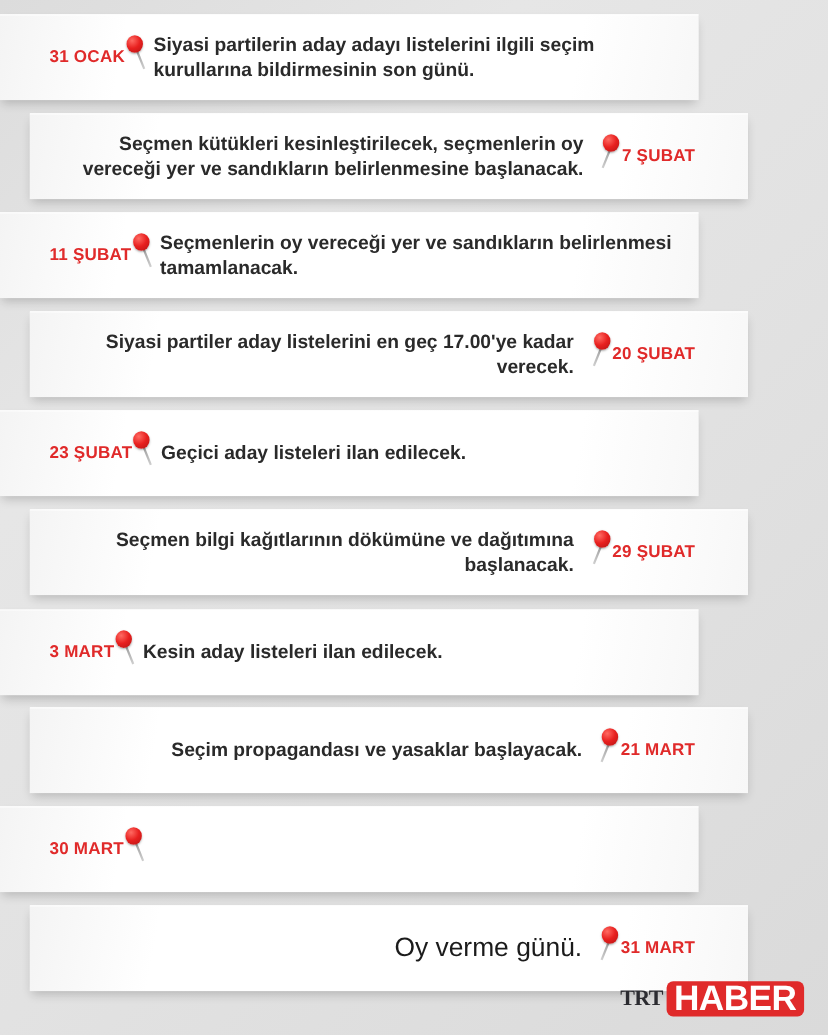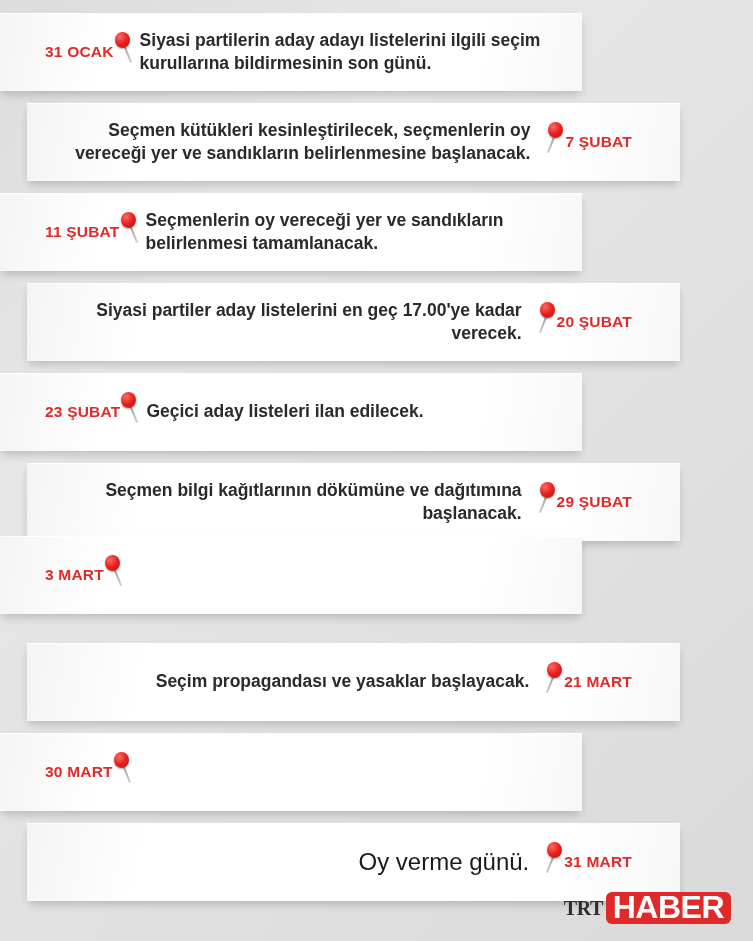--- a/index.html
+++ b/index.html
@@ -25,21 +25,21 @@
   .card{
     position:absolute;
     top:0;
     height:78px;
     background:linear-gradient(100deg,#f4f4f4 0%,#ffffff 18%,#ffffff 82%,#f7f7f7 100%);
     box-shadow:0 5px 9px -2px rgba(0,0,0,0.20), 0 1px 0 rgba(255,255,255,0.9) inset;
     display:flex;
     align-items:center;
   }
   
-  .row.left .card{ left:0px; width:582px; }
+  .row.left .card{ left:0px; width:635px; }
   
   .row.right .card{ left:27px; width:653px; }
 
   .inner{
     display:flex;
     align-items:center;
     width:100%;
     height:100%;
     box-sizing:border-box;
   }
@@ -189,28 +189,29 @@
             <div class="desc">Seçmen bilgi kağıtlarının dökümüne ve dağıtımına başlanacak.</div>
             <div class="gap-l"></div>
             <div class="pin rp">
               <span class="needle"></span>
               <span class="head"></span>
             </div>
             <div class="date">29 ŞUBAT</div>
           </div>
         </div>
       </div>
-      <div class="row left" style="top: 536px;">
+      <div class="row left" style="top: 554px;">
         <div class="card">
           <div class="inner">
             <div class="date">3 MART</div>
             <div class="pin lp">
               <span class="needle"></span>
               <span class="head"></span>
             </div>
+            <div class="desc">Kesin aday listeleri ilan edilecek.</div>
           </div>
         </div>
       </div>
       <div class="row right" style="top: 643px;">
         <div class="card">
           <div class="inner">
             <div class="desc">Seçim propagandası ve yasaklar başlayacak.</div>
             <div class="gap-l"></div>
             <div class="pin rp">
               <span class="needle"></span>

